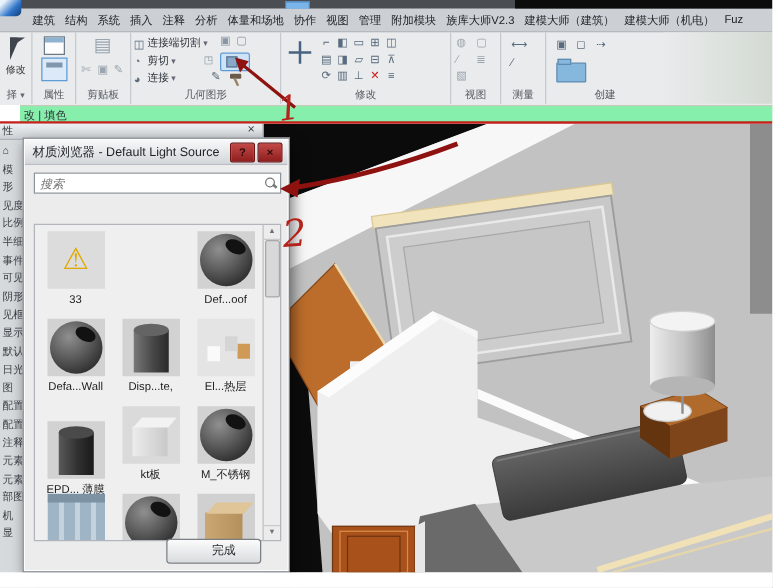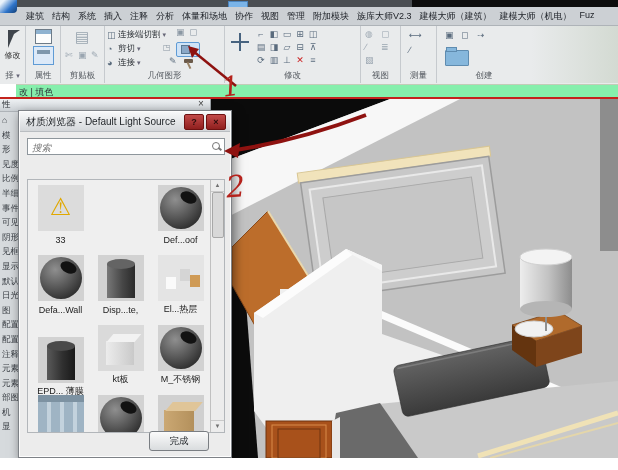--- a/index.html
+++ b/index.html
@@ -115,21 +115,21 @@
   .kind-box-tan{background:#d0d0d0;}
   .kind-box-tan::before{content:"";position:absolute;left:6px;top:15px;width:30px;height:26px;background:linear-gradient(90deg,#cba873,#b3905c);}
   .kind-box-tan::after{content:"";position:absolute;left:11px;top:7px;width:30px;height:9px;background:#e0c598;transform:skewX(-40deg);}
   
   #mat-scroll{position:absolute;right:0;top:0;width:13px;height:100%;background:#ececec;border-left:1px solid #c0c0c0;}
   #mat-scroll .arr{position:absolute;left:0;width:13px;height:11px;font-size:6px;color:#707070;text-align:center;line-height:11px;}
   #mat-scroll .a-up{top:0;border-bottom:1px solid #c9c9c9;}
   #mat-scroll .a-dn{bottom:0;border-top:1px solid #c9c9c9;}
   #mat-scroll .sthumb{position:absolute;left:1px;top:12px;width:10px;height:44px;background:#d8d8d8;border:1px solid #a8a8a8;border-radius:2px;}
   #done-btn{position:absolute;right:22px;bottom:6px;width:58px;height:18px;border:1px solid #7a7e83;border-radius:3px;
-            background:linear-gradient(#fbfbfb,#d9dcde);font-size:9.5px;color:#1e2226;text-align:center;line-height:17px;cursor:default;}
+            background:linear-gradient(#fbfbfb,#d9dcde);font-size:9.5px;color:#1e2226;text-align:center;line-height:17px;cursor:default;padding-left:16px;}
   
   #bottom-strip{position:absolute;left:0;top:458px;width:618px;height:12px;background:#fff;z-index:15;}
   
   #anno{position:absolute;left:0;top:0;z-index:30;pointer-events:none;}
 </style>
 </head>
 <body>
 
 <div id="stage">
 

